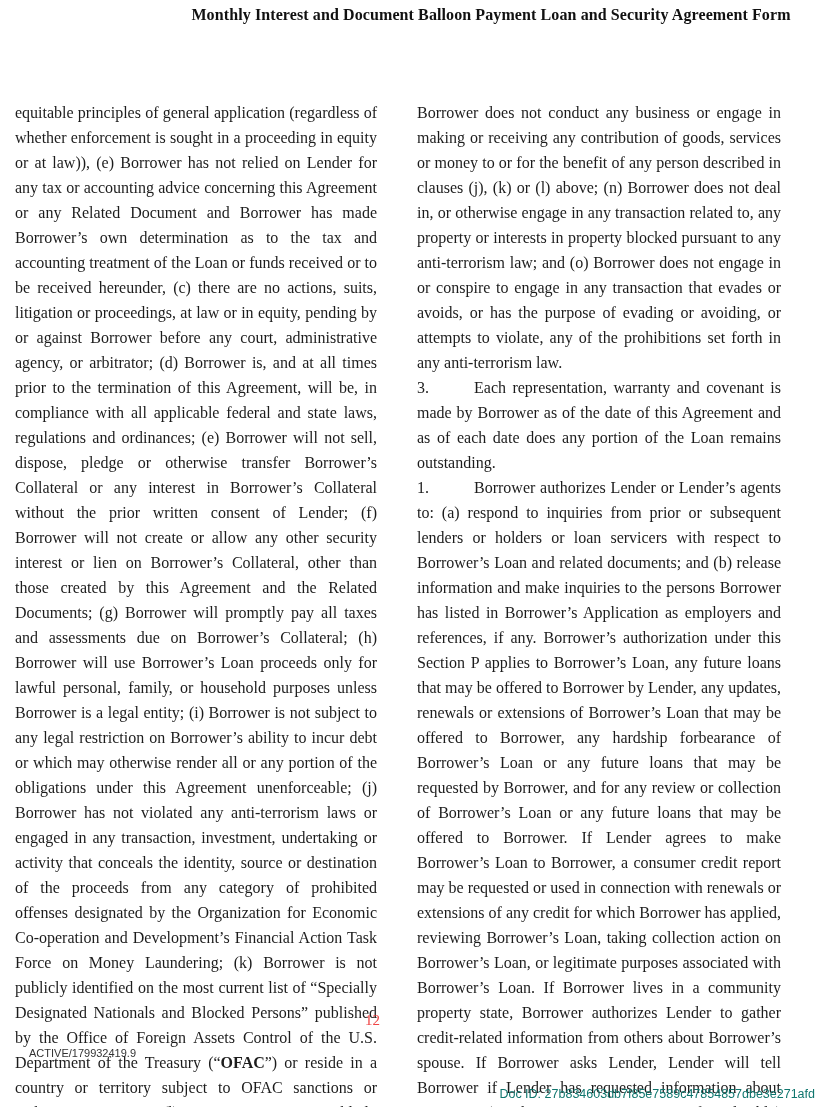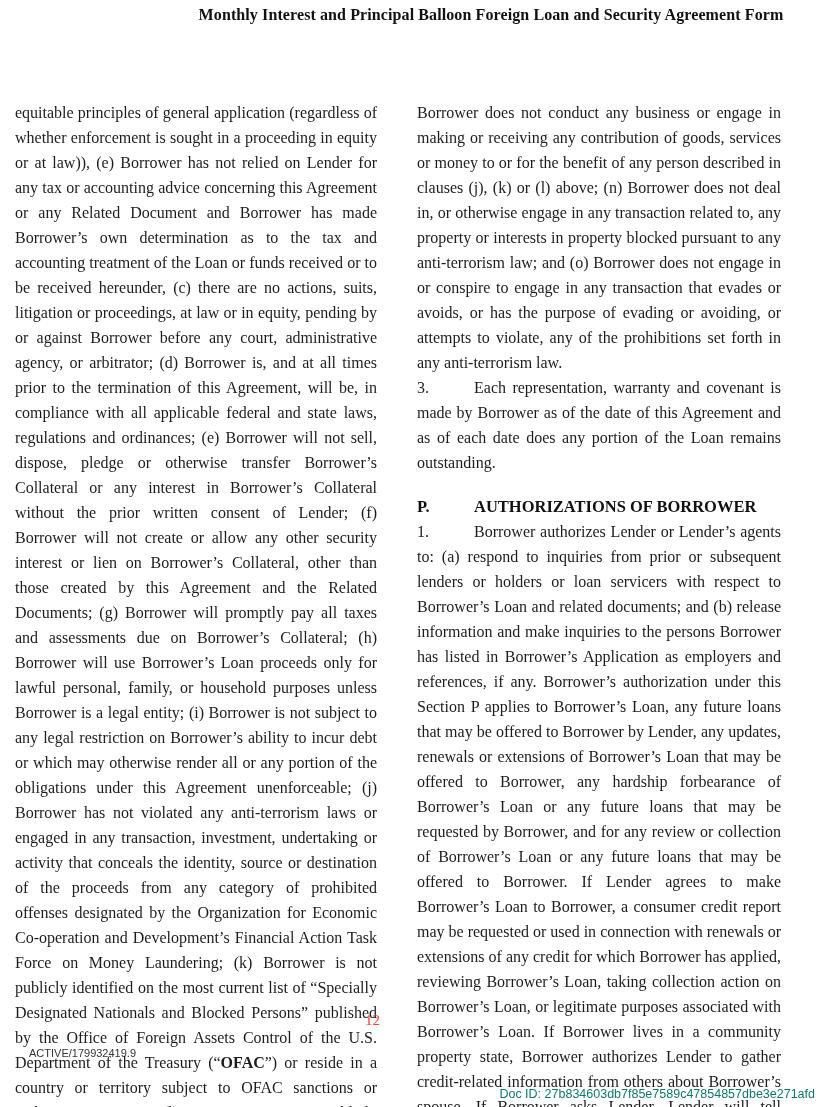--- a/index.html
+++ b/index.html
@@ -75,34 +75,33 @@
     font-family: "Liberation Sans", "DejaVu Sans", sans-serif;
     font-size: 12.5px;
     color: #0f766e;
   }
 </style>
 </head>
 <body>
 
 <div class="page">
 
-  <div class="doc-title">Monthly Interest and Principal Balloon Foreign Loan and Security Agreement Form</div>
+  <div class="doc-title">Monthly Interest and Document Balloon Payment Loan and Security Agreement Form</div>
 
   <div class="columns">
 
     <div class="col col-left">
       <p><span>equitable principles of general application (regardless of whether enforcement is sought in a proceeding in equity or at law)), (e) Borrower has not relied on Lender for any tax or accounting advice concerning this Agreement or any Related Document and Borrower has made Borrower’s own determination as to the tax and accounting treatment of the Loan or funds received or to be received hereunder, (c) there are no actions, suits, litigation or proceedings, at law or in equity, pending by or against Borrower before any court, administrative agency, or arbitrator; (d) Borrower is, and at all times prior to the termination of this Agreement, will be, in compliance with all applicable federal and state laws, regulations and ordinances; (e) Borrower will not sell, dispose, pledge or otherwise transfer Borrower’s Collateral or any interest in Borrower’s Collateral without the prior written consent of Lender; (f) Borrower will not create or allow any other security interest or lien on Borrower’s Collateral, other than those created by this Agreement and the Related Documents; (g) Borrower will promptly pay all taxes and assessments due on Borrower’s Collateral; (h) Borrower will use Borrower’s Loan proceeds only for lawful personal, family, or household purposes unless Borrower is a legal entity; (i) Borrower is not subject to any legal restriction on Borrower’s ability to incur debt or which may otherwise render all or any portion of the obligations under this Agreement unenforceable; (j) Borrower has not violated any anti-terrorism laws or engaged in any transaction, investment, undertaking or activity that conceals the identity, source or destination of the proceeds from any category of prohibited offenses designated by the Organization for Economic Co-operation and Development’s Financial Action Task Force on Money Laundering; (k) Borrower is not publicly identified on the most current list of “Specially Designated Nationals and Blocked Persons” published by the Office of Foreign Assets Control of the U.S. Department of the Treasury (“</span><span class="ofac">OFAC</span><span>”) or reside in a country or territory subject to OFAC sanctions or embargo programs; (l) Borrower is not publicly identified as prohibited from doing business with the United States under the International Emergency Economic Powers Act, the Trading With the Enemy Act, or any other law; (m)</span></p>
     </div>
 
     <div class="col col-right">
       <p>Borrower does not conduct any business or engage in making or receiving any contribution of goods, services or money to or for the benefit of any person described in clauses (j), (k) or (l) above; (n) Borrower does not deal in, or otherwise engage in any transaction related to, any property or interests in property blocked pursuant to any anti-terrorism law; and (o) Borrower does not engage in or conspire to engage in any transaction that evades or avoids, or has the purpose of evading or avoiding, or attempts to violate, any of the prohibitions set forth in any anti-terrorism law.</p>
 
       <p><span class="num">3.</span><span>Each representation, warranty and covenant is made by Borrower as of the date of this Agreement and as of each date does any portion of the Loan remains outstanding.</span></p>
 
-      <p class="section-heading"><span class="num">P.</span><span>AUTHORIZATIONS OF BORROWER</span></p>
 
       <p><span class="num">1.</span><span>Borrower authorizes Lender or Lender’s agents to: (a) respond to inquiries from prior or subsequent lenders or holders or loan servicers with respect to Borrower’s Loan and related documents; and (b) release information and make inquiries to the persons Borrower has listed in Borrower’s Application as employers and references, if any. Borrower’s authorization under this Section P applies to Borrower’s Loan, any future loans that may be offered to Borrower by Lender, any updates, renewals or extensions of Borrower’s Loan that may be offered to Borrower, any hardship forbearance of Borrower’s Loan or any future loans that may be requested by Borrower, and for any review or collection of Borrower’s Loan or any future loans that may be offered to Borrower. If Lender agrees to make Borrower’s Loan to Borrower, a consumer credit report may be requested or used in connection with renewals or extensions of any credit for which Borrower has applied, reviewing Borrower’s Loan, taking collection action on Borrower’s Loan, or legitimate purposes associated with Borrower’s Loan. If Borrower lives in a community property state, Borrower authorizes Lender to gather credit-related information from others about Borrower’s spouse. If Borrower asks Lender, Lender will tell Borrower if Lender has requested information about Borrower (or about Borrower’s spouse if applicable) from a consumer reporting agency and provide Borrower</span></p>
     </div>
 
   </div>
 
   <div class="page-number">12</div>
 
   <div class="footer-file-ref">ACTIVE/179932419.9</div>
 

